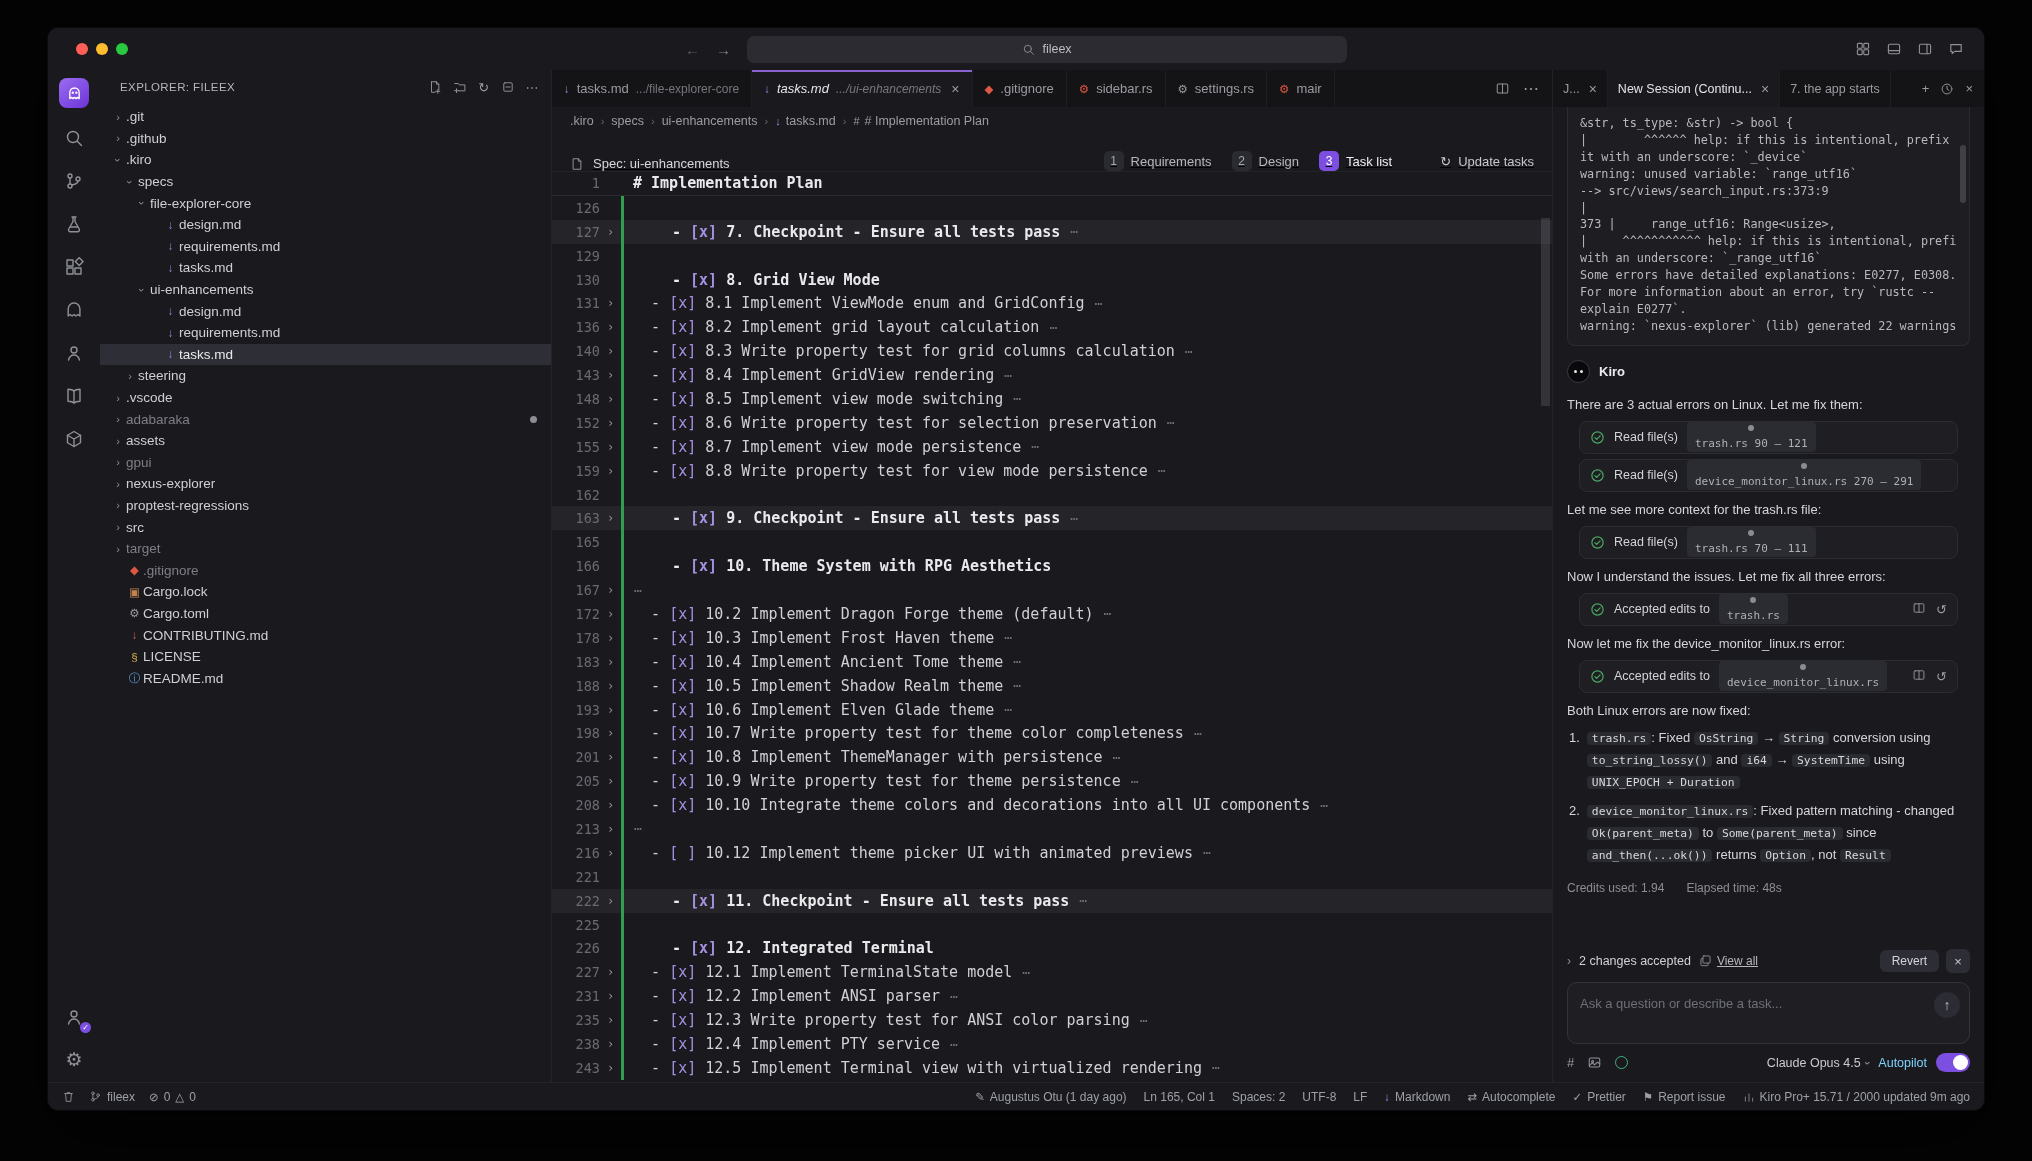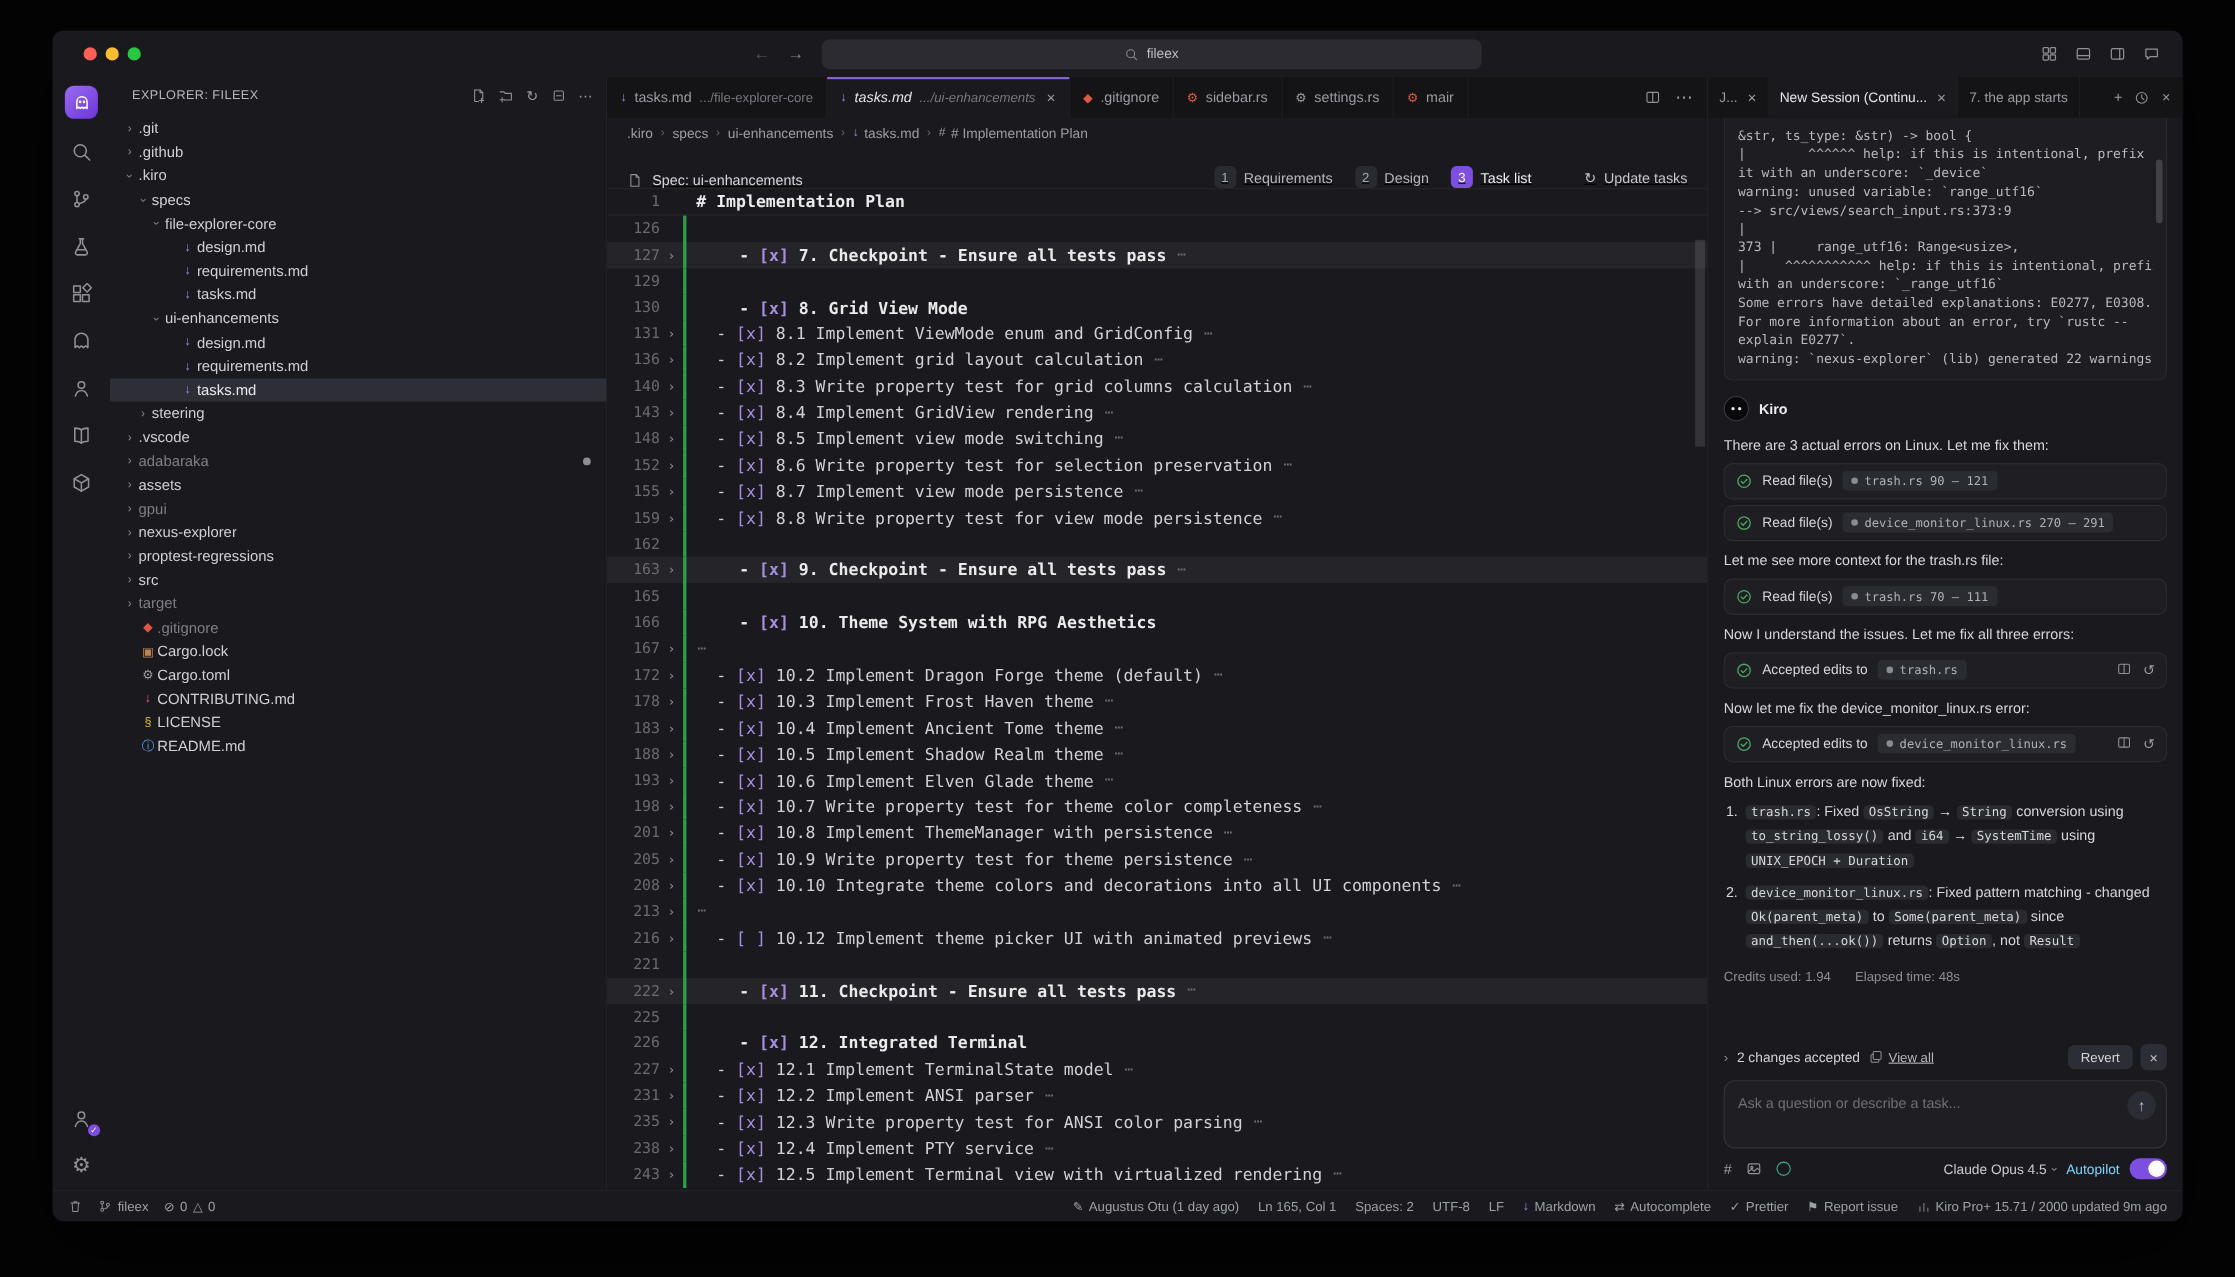--- a/index.html
+++ b/index.html
@@ -102,23 +102,23 @@
   .terminal { background:#1d1d22; border:1px solid #2b2b32; border-top:none; border-radius:0 0 8px 8px; padding:8px 12px 10px; font-family:"DejaVu Sans Mono",monospace; font-size:11.8px; line-height:16.9px; color:#b8b8bf; position:relative; }
   .tline { white-space:pre; overflow:hidden; }
   .tscroll { position:absolute; right:3px; top:38px; width:6px; height:58px; border-radius:3px; background:rgba(255,255,255,.16); }
 
   .kiro-row { display:flex; align-items:center; gap:9px; margin:14px 0 4px; }
   .kiro-avatar { width:23px; height:23px; border-radius:50%; background:#09090b; border:1px solid #3a3a42; display:flex; align-items:center; justify-content:center; gap:2.5px; }
   .eye { width:3.5px; height:3.5px; border-radius:50%; background:#e8e8ec; }
   .kiro-name { font-size:13px; font-weight:bold; color:#ececf0; }
 
   .msg-text { font-size:13px; color:#d6d6da; line-height:18px; margin:9px 0 7px; }
-  .pill { min-height:33px; border:1px solid #2c2c33; background:#1e1e23; border-radius:8px; display:flex; align-items:center; gap:9px; padding:0 10px; margin:5px 0; }
+  .pill { min-height:33px; border:1px solid #2c2c33; background:#1e1e23; border-radius:8px; display:flex; align-items:center; gap:9px; padding:0 10px; margin:5px 12px; }
   .plabel { font-size:12.5px; color:#d4d4d9; white-space:nowrap; }
-  .fbadge { background:#2b2b32; border-radius:4px; padding:2.5px 8px; font-size:11px; color:#b0b0b8; display:flex; align-items:center; gap:6px; font-family:"DejaVu Sans Mono",monospace; white-space:nowrap; overflow:hidden; }
+  .fbadge { background:#2b2b32; border-radius:4px; padding:2.5px 8px; font-size:11px; color:#b0b0b8; display:flex; align-items:center; gap:6px; font-family:"DejaVu Sans Mono",monospace; white-space:nowrap; overflow:hidden;flex-direction:column; }
   .fdot { width:6px; height:6px; border-radius:50%; background:#8b8b93; flex:0 0 6px; }
   .pacts { margin-left:auto; display:flex; gap:10px; align-items:center; color:#9a9aa1; font-size:13px; }
 
   .sum-list { font-size:13px; color:#d6d6da; line-height:21px; margin:2px 0 2px 2px; }
   .sum-item { display:flex; gap:7px; margin-bottom:7px; }
   .icode { background:#2a2a31; border-radius:4px; padding:0 5px; font-family:"DejaVu Sans Mono",monospace; font-size:11.3px; color:#d8d8dc; }
   .meta-row { font-size:12px; color:#8d8d95; display:flex; gap:22px; margin:8px 0 4px;text-align:center; }
 
   .chat-bottom { margin-top:auto; }
   .changes-row { display:flex; align-items:center; gap:8px; font-size:12.5px; color:#d2d2d6; margin:8px 0 9px; }

